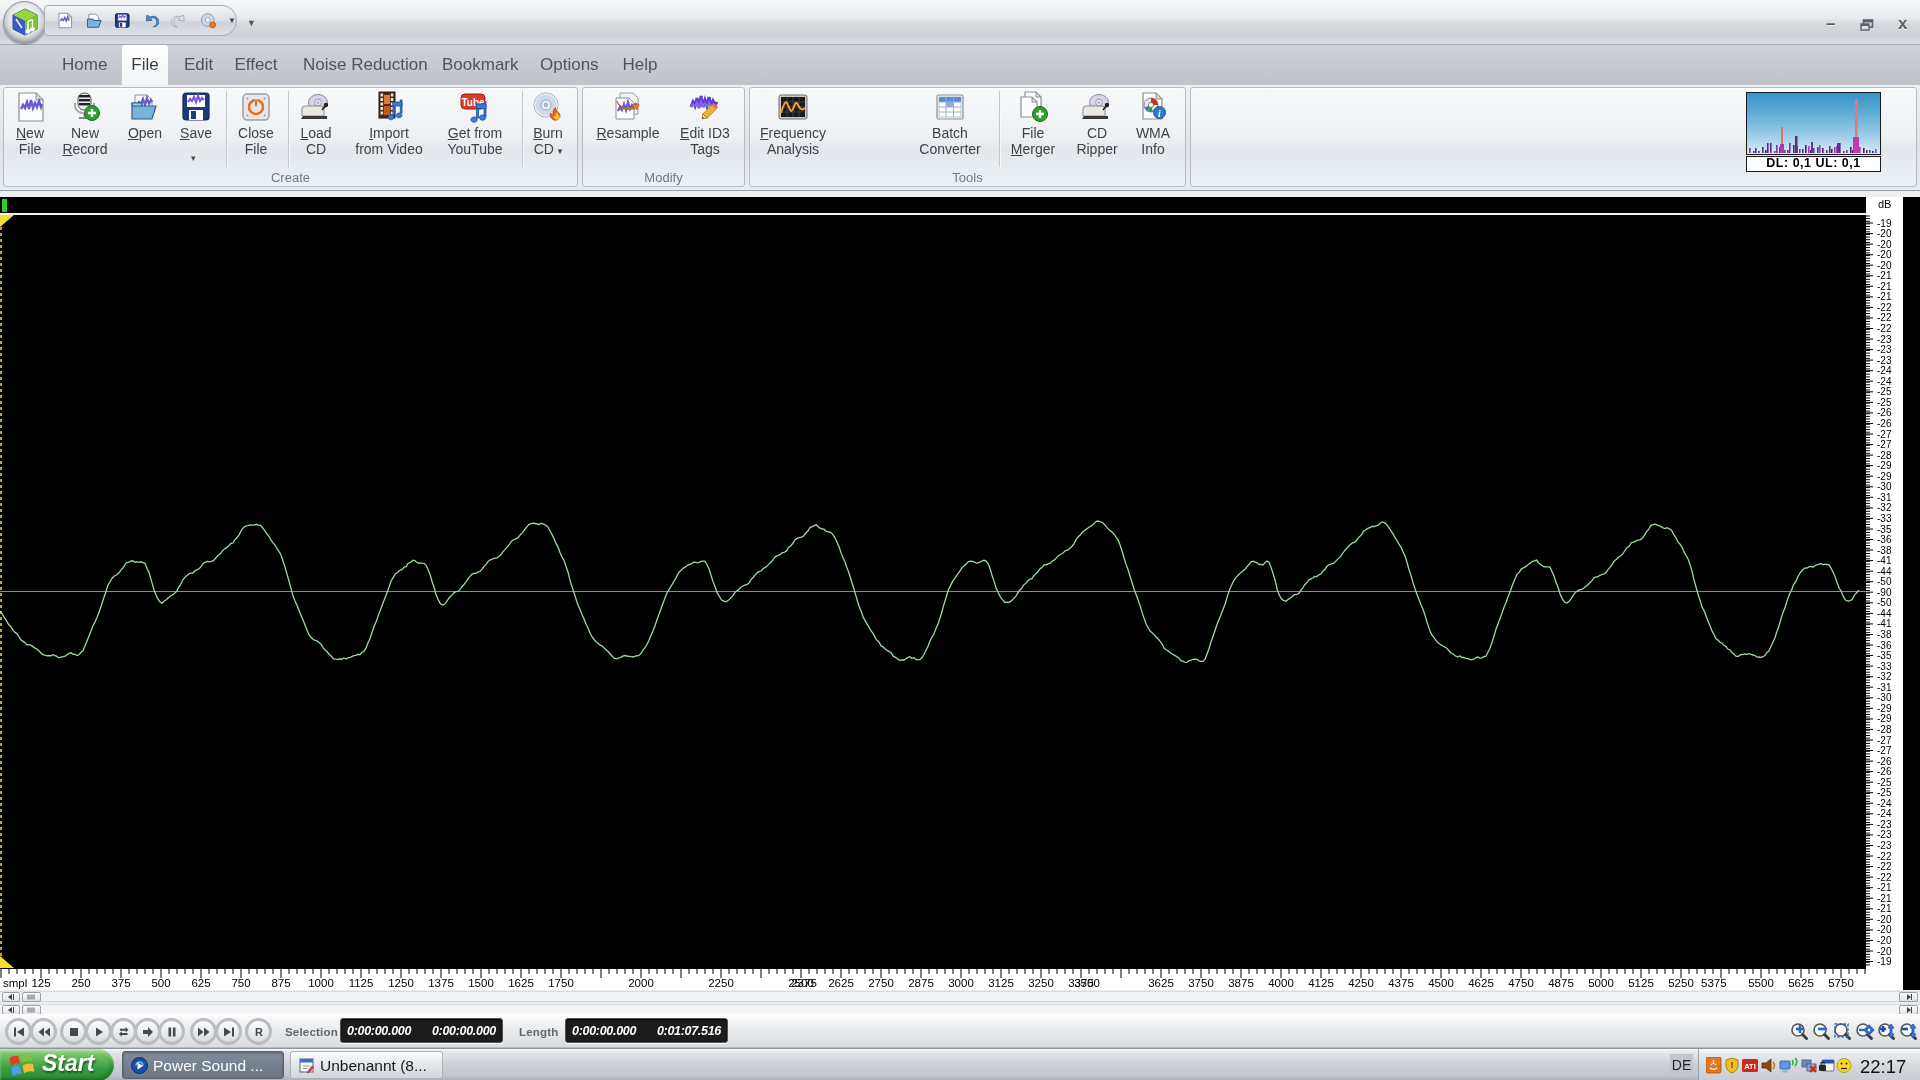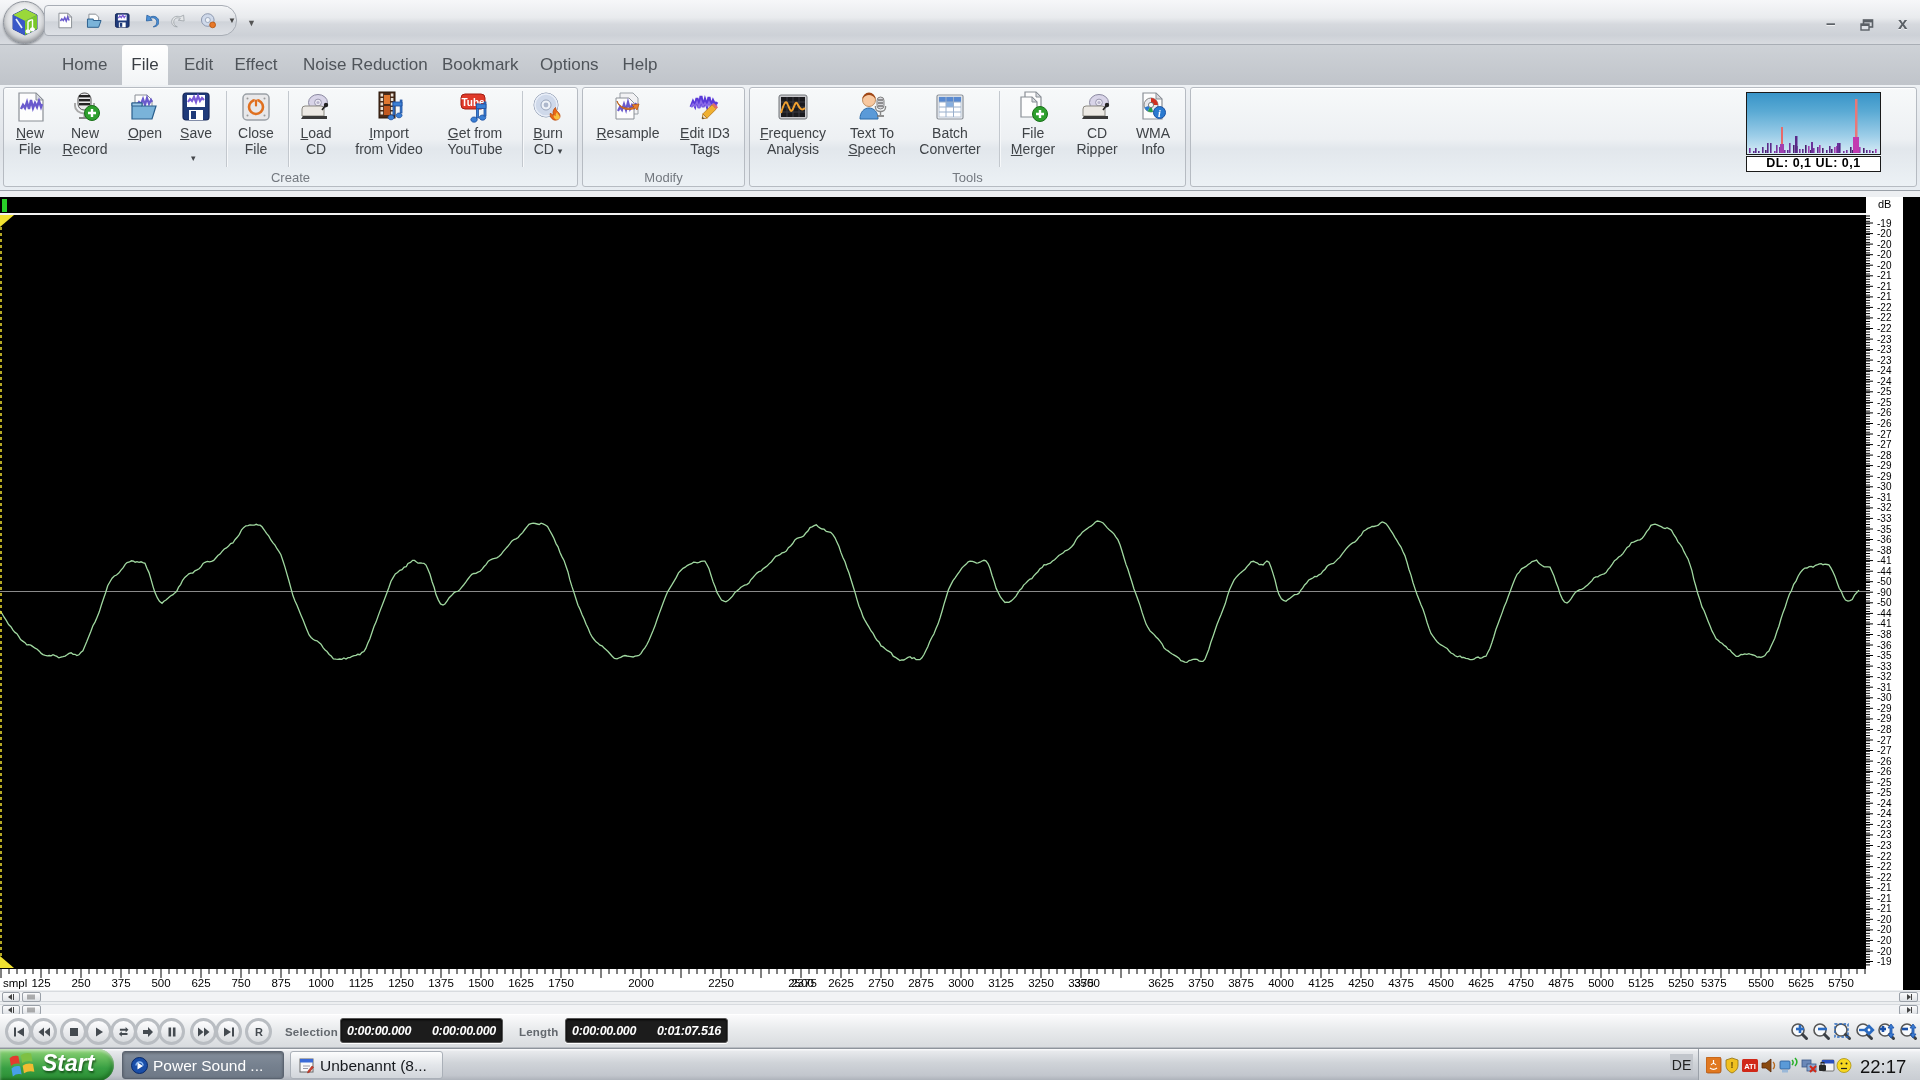--- a/index.html
+++ b/index.html
@@ -1228,39 +1228,20 @@
               <line x1="4" y1="21" x2="28" y2="21"></line>
               <line x1="10" y1="6" x2="10" y2="26"></line>
               <line x1="16" y1="6" x2="16" y2="26"></line>
               <line x1="22" y1="6" x2="22" y2="26"></line>
             </g>
 <path d="M4 22 c3 -10 5 -14 7 -8 c2 5 3 8 5 4 c2 -5 3 -9 5 -4 c2 4 4 6 7 3" stroke="#f0a030" stroke-width="2" fill="none"></path>
 </svg>
         </div>
         <div class="rbl"><span class="u">F</span>requency<br>Analysis</div>
       </div>
-      <div class="rb" style="left:817px;width:110px;">
-<div class="rbi">
-          <svg width="32" height="32" viewBox="0 0 32 32">
-<circle cx="13" cy="9" r="6.5" fill="#f8c8a0" stroke="#b07848" stroke-width="0.8"></circle>
-<path d="M6.5 8 a6.5 6.5 0 0 1 13 0 c-2 -3 -4 -4 -6.5 -4 c-2.5 0 -4.5 1 -6.5 4 z" fill="#a04818"></path>
-<path d="M4 28 c0 -7 4 -11 9 -11 c5 0 9 4 9 11 z" fill="#5a9ad8" stroke="#2a6aa8" stroke-width="1"></path>
-<rect x="21" y="6" width="7" height="12" rx="3.5" fill="#d8d8dc" stroke="#666" stroke-width="0.8"></rect>
-<g stroke="#444" stroke-width="1">
-              <line x1="22" y1="9" x2="27" y2="9"></line>
-              <line x1="22" y1="12" x2="27" y2="12"></line>
-              <line x1="22" y1="15" x2="27" y2="15"></line>
-            </g>
-<path d="M19.5 15 v1.5 a5 4 0 0 0 10 0 v-1.5" fill="none" stroke="#888" stroke-width="1.4"></path>
-<line x1="24.5" y1="21" x2="24.5" y2="24" stroke="#888" stroke-width="1.4"></line>
-<line x1="21" y1="25" x2="28" y2="25" stroke="#777" stroke-width="1.6"></line>
-</svg>
-        </div>
-        <div class="rbl">Text To<br><span class="u">S</span>peech</div>
-      </div>
       <div class="rb" style="left:895px;width:110px;">
 <div class="rbi">
           <svg width="32" height="32" viewBox="0 0 32 32">
 <rect x="3" y="4" width="26" height="24" rx="1.5" fill="#f4f6f8" stroke="#8a9098" stroke-width="1.2"></rect>
 <rect x="5" y="6" width="22" height="20" fill="#fff" stroke="#b8c4d4" stroke-width="1"></rect>
 <rect x="5" y="6" width="22" height="5" fill="#5a8ad0"></rect>
 <rect x="12" y="11" width="7.5" height="5" fill="#88b0e0"></rect>
 <g stroke="#9ab0cc" stroke-width="1">
               <line x1="12" y1="6" x2="12" y2="26"></line>
               <line x1="19.5" y1="6" x2="19.5" y2="26"></line>

